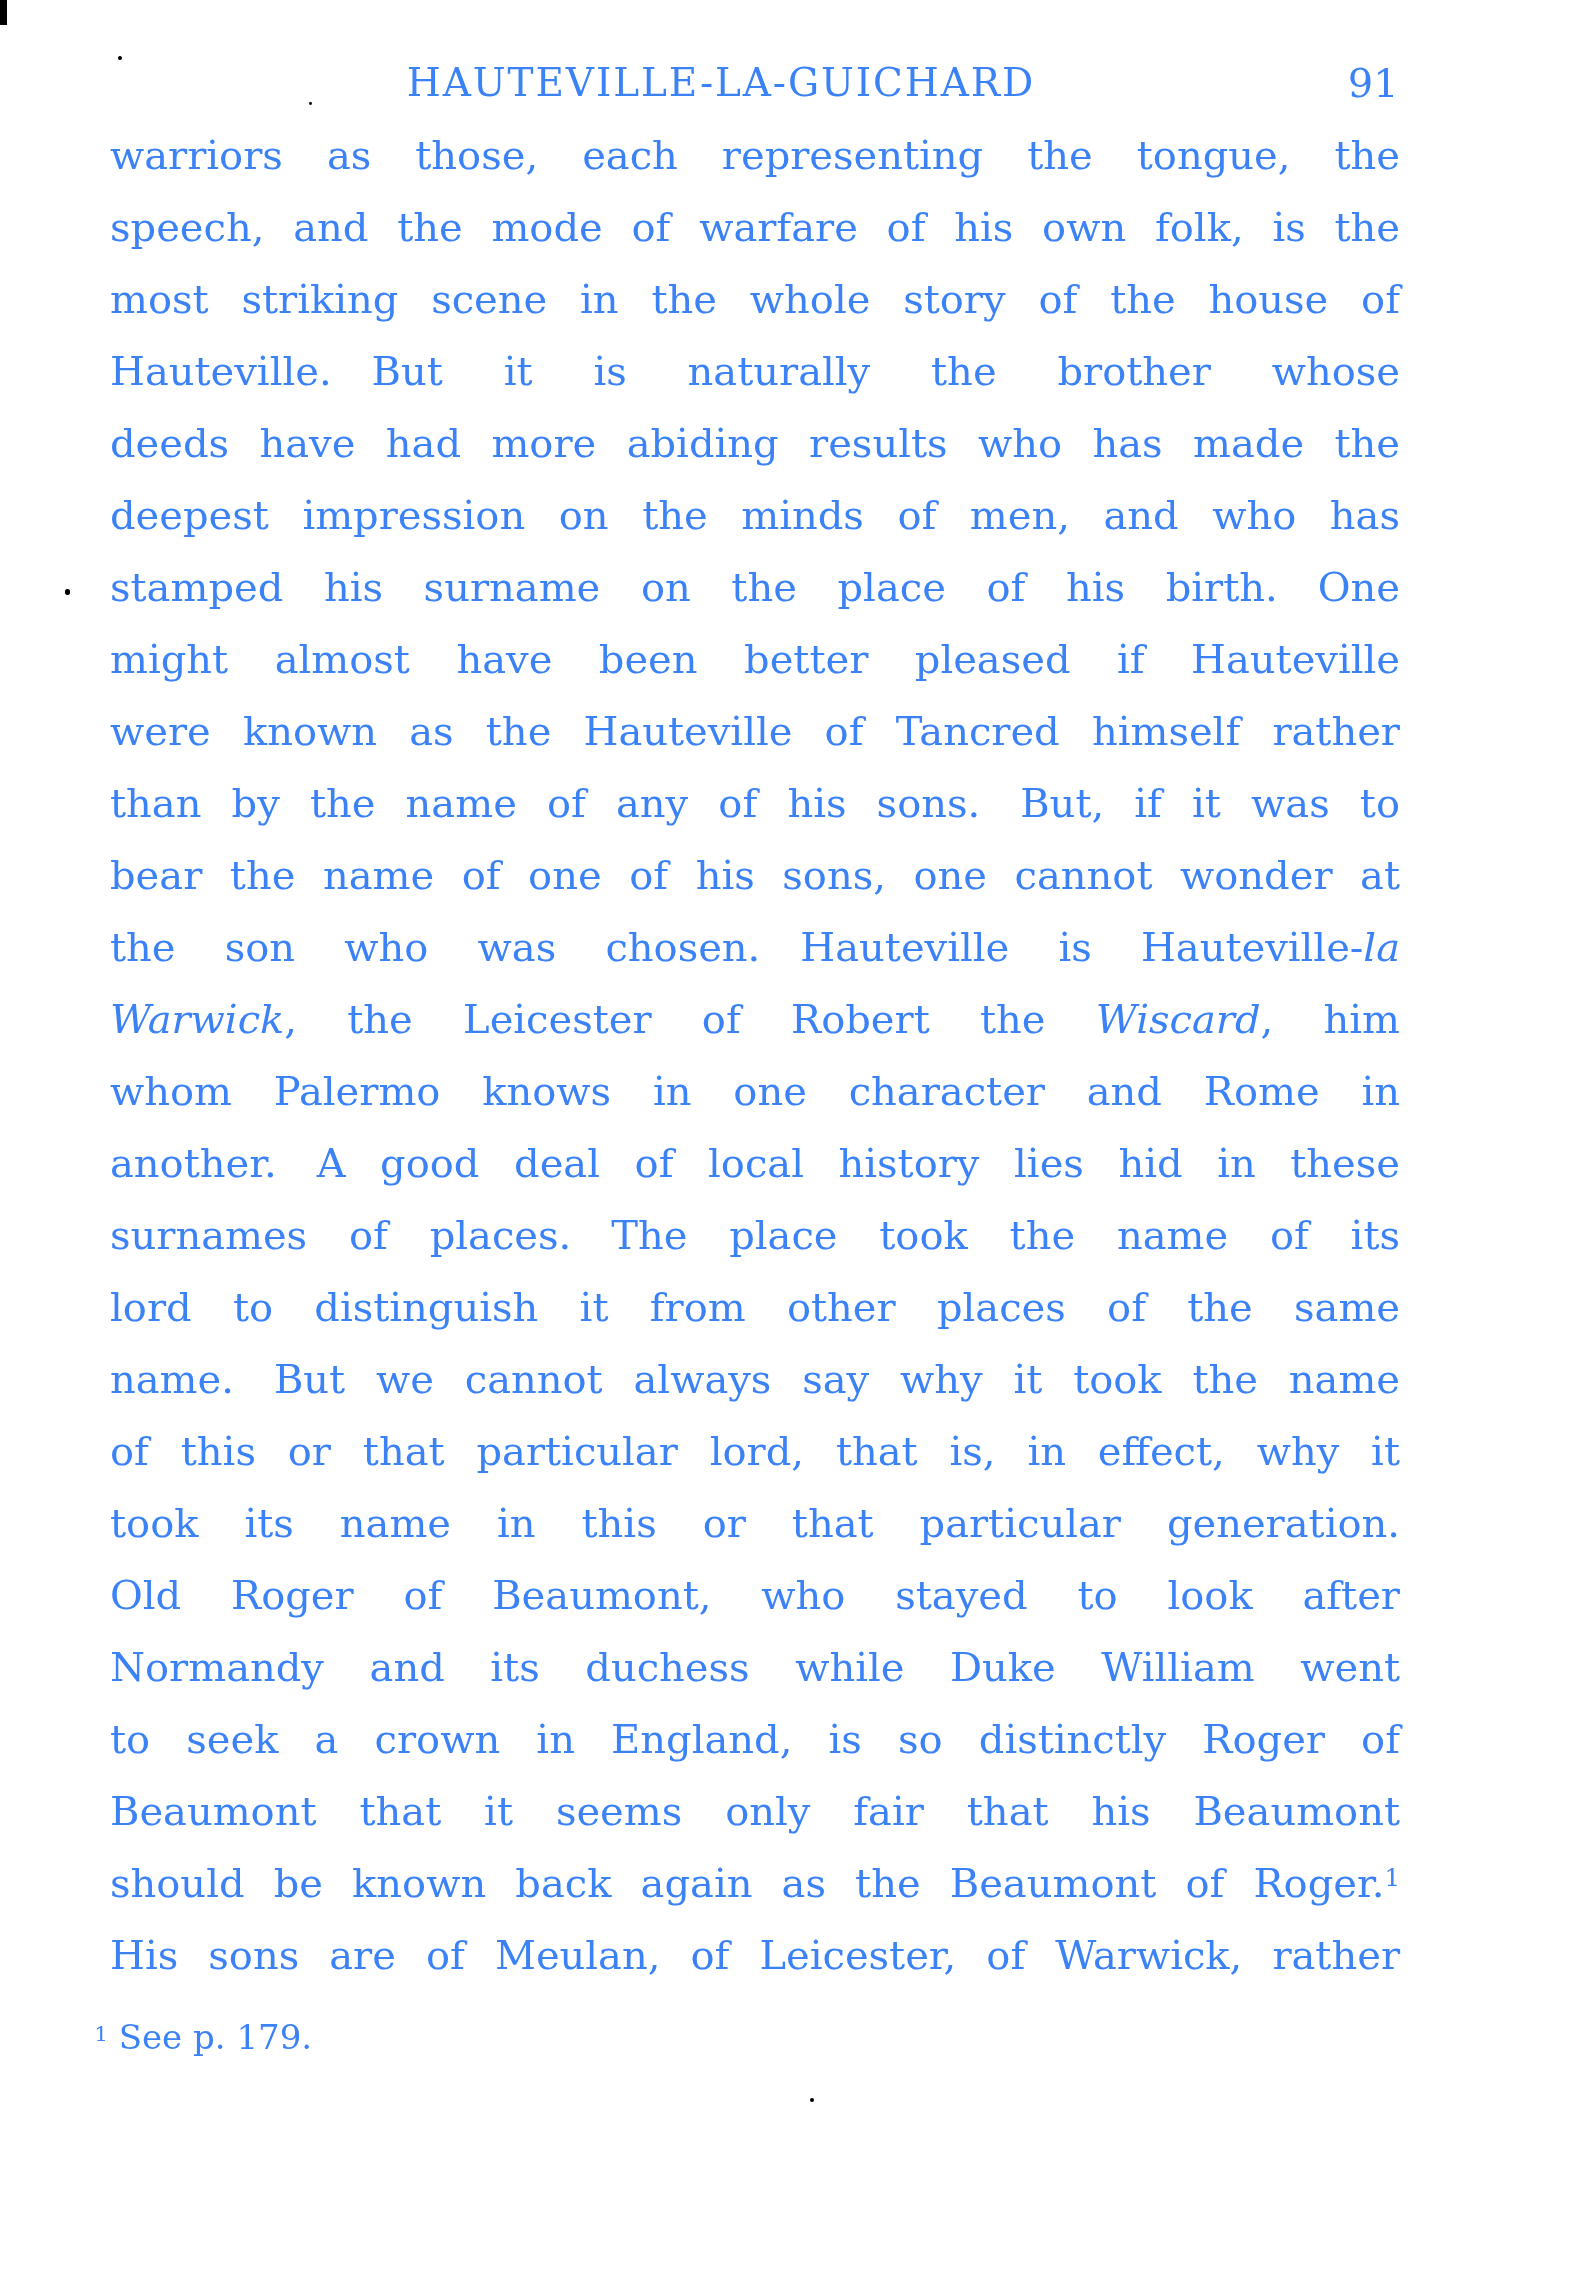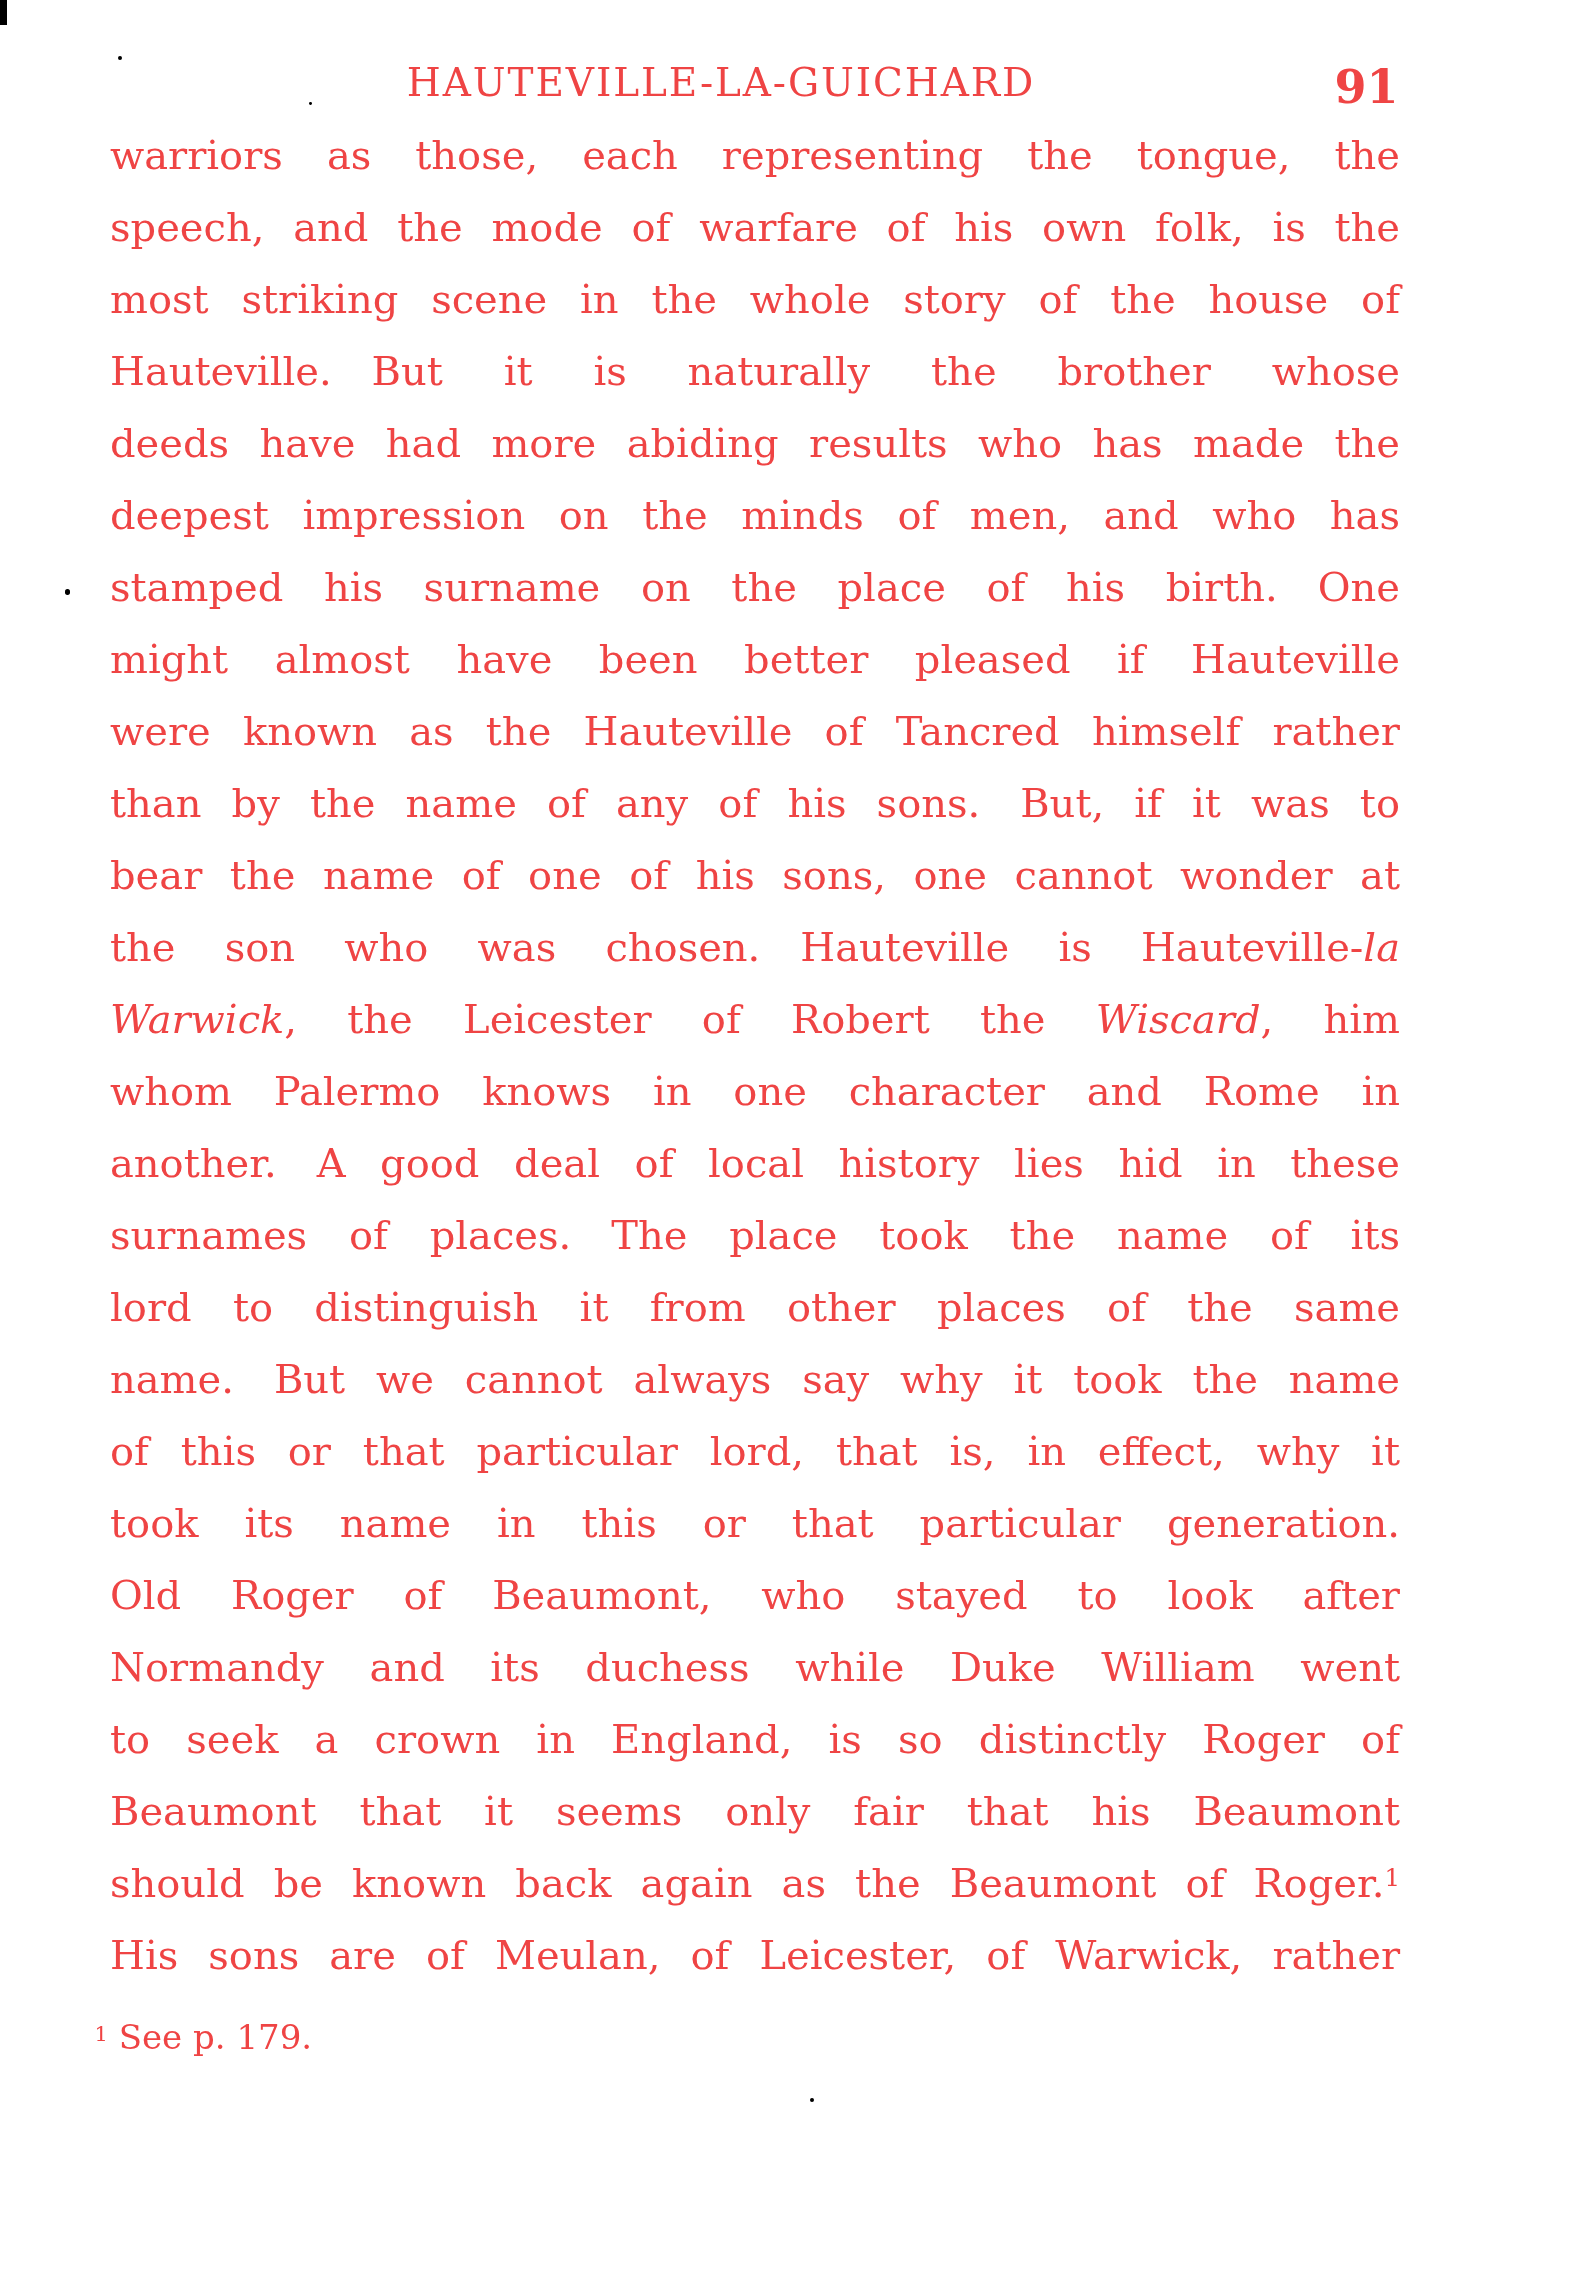--- a/index.html
+++ b/index.html
@@ -1,39 +1,38 @@
 <!DOCTYPE html>
 <html style="font-size:15px"><head>
 <meta charset="utf-8">
 <style>
   html,body { margin:0; padding:0; background:#e8e8e8; }
   .page {
     position:relative;
     width:1594px; height:2297px;
     background:#ffffff;
-    color:#ef4444;
+    color:#3b82f6;
     font-family:"DejaVu Serif", "Liberation Serif", serif;
     overflow:hidden;
   }
   .header {
     position:absolute;
     top:60px; left:118px; width:1290px; height:49px;
   }
   .running-title {
     text-align:center;
     font-size:39px;
     letter-spacing:1.9px;
     transform:translateX(-42px);
     white-space:nowrap;
   }
   .page-number {
     position:absolute;
     right:9.4px; top:0;
-    font-size:46px;
-    font-weight:bold;
+    font-size:40px;
   }
   .body-text {
     position:absolute;
     top:119px; left:110px; width:1290px;
     font-size:40px;
   }
   .line {
     height:72px;
     line-height:72px;
     text-align:justify;

